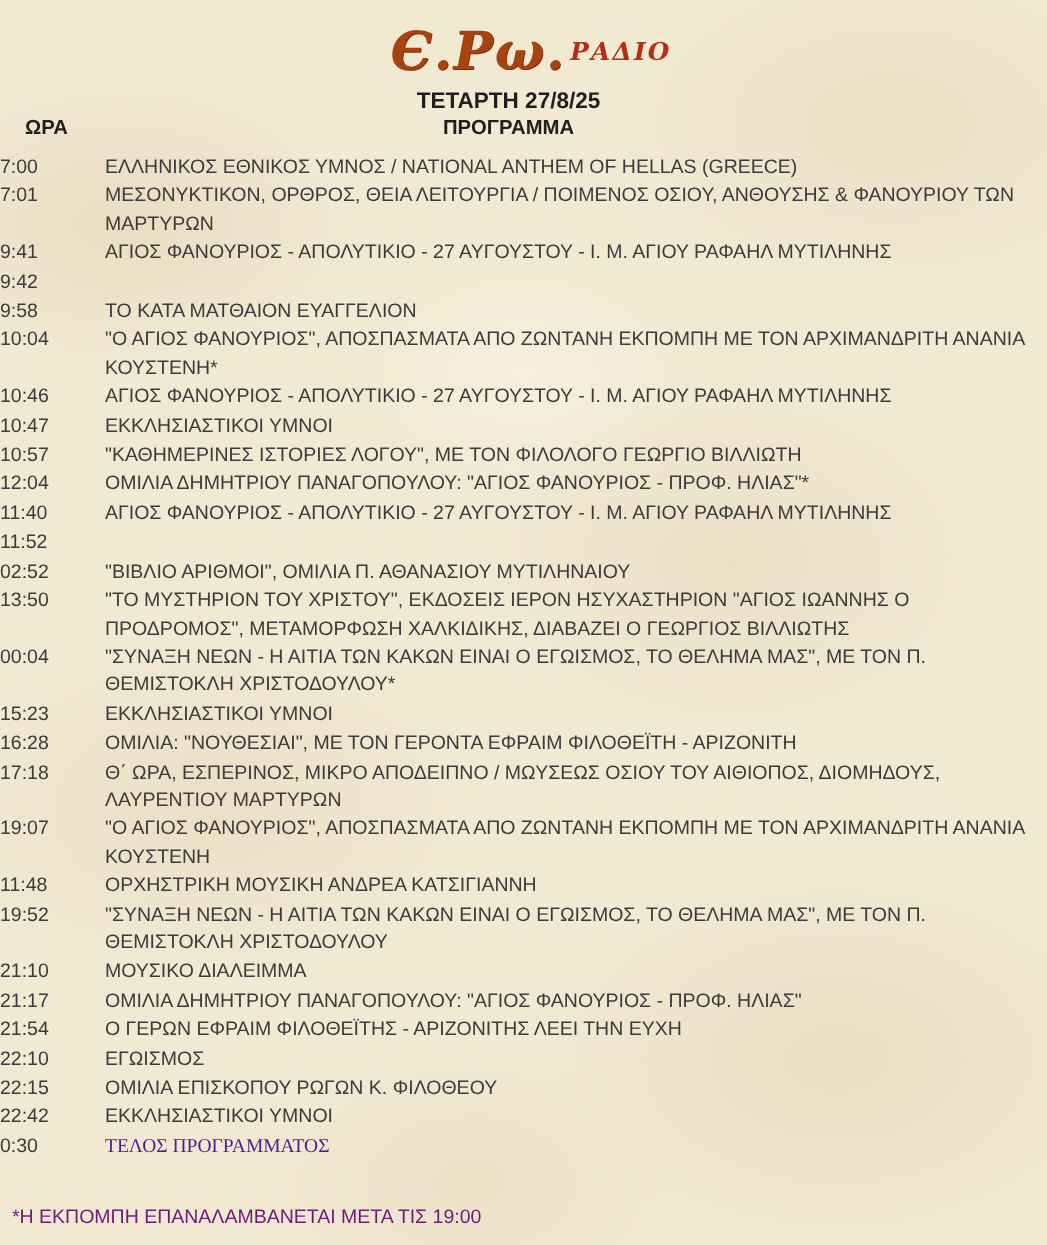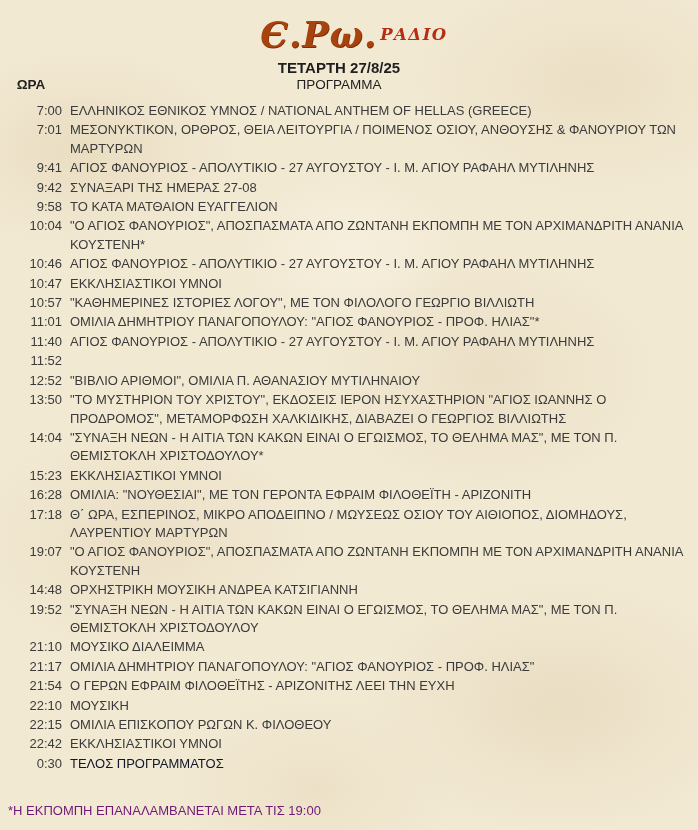--- a/index.html
+++ b/index.html
@@ -89,52 +89,53 @@
     font-weight: bold;
     font-size: 13.5px;
     color: #1f1f1f;
   }
 
   .cols-header .prog-h {
     position: absolute;
     left: 0;
     right: 20px;
     text-align: center;
-    font-weight: normal;
+    font-weight: bold;
     font-size: 13.5px;
     color: #1f1f1f;
   }
 
   
   .rows {
     margin-top: 6px;
   }
 
   .row {
     display: flex;
     align-items: flex-start;
     margin-bottom: 1px;
     font-size: 13px;
     line-height: 18.4px;
   }
 
   .row .time {
     width: 62px;
     flex: 0 0 62px;
-    text-align: right;
+    text-align: left;
     white-space: nowrap;
   }
 
   .row .program {
     margin-left: 8px;
     max-width: 614px;
   }
 
   .row.red .program {
-    color: #0f172a;
+    color: #4c1d95;
+    font-family: Liberation Serif, serif;
   }
 
   
   .footer-note {
     position: absolute;
     left: 8px;
     bottom: 12px;
     font-size: 13px;
     color: #701a75;
   }
@@ -166,21 +167,20 @@
       <div class="row">
         <div class="time">7:01</div>
         <div class="program">ΜΕΣΟΝΥΚΤΙΚΟΝ, ΟΡΘΡΟΣ, ΘΕΙΑ ΛΕΙΤΟΥΡΓΙΑ / ΠΟΙΜΕΝΟΣ ΟΣΙΟΥ, ΑΝΘΟΥΣΗΣ &amp; ΦΑΝΟΥΡΙΟΥ ΤΩΝ ΜΑΡΤΥΡΩΝ</div>
       </div>
       <div class="row">
         <div class="time">9:41</div>
         <div class="program">ΑΓΙΟΣ ΦΑΝΟΥΡΙΟΣ - ΑΠΟΛΥΤΙΚΙΟ - 27  ΑΥΓΟΥΣΤΟΥ - Ι. Μ. ΑΓΙΟΥ ΡΑΦΑΗΛ ΜΥΤΙΛΗΝΗΣ</div>
       </div>
       <div class="row">
         <div class="time">9:42</div>
-        <div class="program">ΣΥΝΑΞΑΡΙ ΤΗΣ ΗΜΕΡΑΣ 27-08</div>
       </div>
       <div class="row">
         <div class="time">9:58</div>
         <div class="program">ΤΟ ΚΑΤΑ ΜΑΤΘΑΙΟΝ ΕΥΑΓΓΕΛΙΟΝ</div>
       </div>
       <div class="row">
         <div class="time">10:04</div>
         <div class="program">"Ο ΑΓΙΟΣ ΦΑΝΟΥΡΙΟΣ", ΑΠΟΣΠΑΣΜΑΤΑ ΑΠΟ ΖΩΝΤΑΝΗ ΕΚΠΟΜΠΗ ΜΕ ΤΟΝ ΑΡΧΙΜΑΝΔΡΙΤΗ ΑΝΑΝΙΑ ΚΟΥΣΤΕΝΗ*</div>
       </div>
       <div class="row">
@@ -189,81 +189,81 @@
       </div>
       <div class="row">
         <div class="time">10:47</div>
         <div class="program">ΕΚΚΛΗΣΙΑΣΤΙΚΟΙ ΥΜΝΟΙ</div>
       </div>
       <div class="row">
         <div class="time">10:57</div>
         <div class="program">"ΚΑΘΗΜΕΡΙΝΕΣ ΙΣΤΟΡΙΕΣ ΛΟΓΟΥ", ΜΕ ΤΟΝ ΦΙΛΟΛΟΓΟ ΓΕΩΡΓΙΟ ΒΙΛΛΙΩΤΗ</div>
       </div>
       <div class="row">
-        <div class="time">11:01</div>
+        <div class="time">12:04</div>
         <div class="program">ΟΜΙΛΙΑ ΔΗΜΗΤΡΙΟΥ ΠΑΝΑΓΟΠΟΥΛΟΥ: "ΑΓΙΟΣ ΦΑΝΟΥΡΙΟΣ - ΠΡΟΦ. ΗΛΙΑΣ"*</div>
       </div>
       <div class="row">
         <div class="time">11:40</div>
         <div class="program">ΑΓΙΟΣ ΦΑΝΟΥΡΙΟΣ - ΑΠΟΛΥΤΙΚΙΟ - 27  ΑΥΓΟΥΣΤΟΥ - Ι. Μ. ΑΓΙΟΥ ΡΑΦΑΗΛ ΜΥΤΙΛΗΝΗΣ</div>
       </div>
       <div class="row">
         <div class="time">11:52</div>
       </div>
       <div class="row">
-        <div class="time">12:52</div>
+        <div class="time">02:52</div>
         <div class="program">"ΒΙΒΛΙΟ ΑΡΙΘΜΟΙ", ΟΜΙΛΙΑ Π. ΑΘΑΝΑΣΙΟΥ ΜΥΤΙΛΗΝΑΙΟΥ</div>
       </div>
       <div class="row">
         <div class="time">13:50</div>
         <div class="program">"ΤΟ ΜΥΣΤΗΡΙΟΝ ΤΟΥ ΧΡΙΣΤΟΥ", ΕΚΔΟΣΕΙΣ ΙΕΡΟΝ ΗΣΥΧΑΣΤΗΡΙΟΝ "ΑΓΙΟΣ ΙΩΑΝΝΗΣ Ο ΠΡΟΔΡΟΜΟΣ", ΜΕΤΑΜΟΡΦΩΣΗ ΧΑΛΚΙΔΙΚΗΣ, ΔΙΑΒΑΖΕΙ Ο ΓΕΩΡΓΙΟΣ ΒΙΛΛΙΩΤΗΣ</div>
       </div>
       <div class="row">
-        <div class="time">14:04</div>
+        <div class="time">00:04</div>
         <div class="program">"ΣΥΝΑΞΗ ΝΕΩΝ - Η ΑΙΤΙΑ ΤΩΝ ΚΑΚΩΝ ΕΙΝΑΙ Ο ΕΓΩΙΣΜΟΣ, ΤΟ ΘΕΛΗΜΑ ΜΑΣ", ΜΕ ΤΟΝ Π. ΘΕΜΙΣΤΟΚΛΗ ΧΡΙΣΤΟΔΟΥΛΟΥ*</div>
       </div>
       <div class="row">
         <div class="time">15:23</div>
         <div class="program">ΕΚΚΛΗΣΙΑΣΤΙΚΟΙ ΥΜΝΟΙ</div>
       </div>
       <div class="row">
         <div class="time">16:28</div>
         <div class="program">ΟΜΙΛΙΑ: "ΝΟΥΘΕΣΙΑΙ", ΜΕ ΤΟΝ ΓΕΡΟΝΤΑ ΕΦΡΑΙΜ ΦΙΛΟΘΕΪΤΗ - ΑΡΙΖΟΝΙΤΗ</div>
       </div>
       <div class="row">
         <div class="time">17:18</div>
         <div class="program">Θ΄ ΩΡΑ, ΕΣΠΕΡΙΝΟΣ, ΜΙΚΡΟ ΑΠΟΔΕΙΠΝΟ / ΜΩΥΣΕΩΣ ΟΣΙΟΥ ΤΟΥ ΑΙΘΙΟΠΟΣ, ΔΙΟΜΗΔΟΥΣ, ΛΑΥΡΕΝΤΙΟΥ ΜΑΡΤΥΡΩΝ</div>
       </div>
       <div class="row">
         <div class="time">19:07</div>
         <div class="program">"Ο ΑΓΙΟΣ ΦΑΝΟΥΡΙΟΣ", ΑΠΟΣΠΑΣΜΑΤΑ ΑΠΟ ΖΩΝΤΑΝΗ ΕΚΠΟΜΠΗ ΜΕ ΤΟΝ ΑΡΧΙΜΑΝΔΡΙΤΗ ΑΝΑΝΙΑ ΚΟΥΣΤΕΝΗ</div>
       </div>
       <div class="row">
-        <div class="time">14:48</div>
+        <div class="time">11:48</div>
         <div class="program">ΟΡΧΗΣΤΡΙΚΗ ΜΟΥΣΙΚΗ ΑΝΔΡΕΑ ΚΑΤΣΙΓΙΑΝΝΗ</div>
       </div>
       <div class="row">
         <div class="time">19:52</div>
         <div class="program">"ΣΥΝΑΞΗ ΝΕΩΝ - Η ΑΙΤΙΑ ΤΩΝ ΚΑΚΩΝ ΕΙΝΑΙ Ο ΕΓΩΙΣΜΟΣ, ΤΟ ΘΕΛΗΜΑ ΜΑΣ", ΜΕ ΤΟΝ Π. ΘΕΜΙΣΤΟΚΛΗ ΧΡΙΣΤΟΔΟΥΛΟΥ</div>
       </div>
       <div class="row">
         <div class="time">21:10</div>
         <div class="program">ΜΟΥΣΙΚΟ ΔΙΑΛΕΙΜΜΑ</div>
       </div>
       <div class="row">
         <div class="time">21:17</div>
         <div class="program">ΟΜΙΛΙΑ ΔΗΜΗΤΡΙΟΥ ΠΑΝΑΓΟΠΟΥΛΟΥ: "ΑΓΙΟΣ ΦΑΝΟΥΡΙΟΣ - ΠΡΟΦ. ΗΛΙΑΣ"</div>
       </div>
       <div class="row">
         <div class="time">21:54</div>
         <div class="program">Ο ΓΕΡΩΝ ΕΦΡΑΙΜ ΦΙΛΟΘΕΪΤΗΣ - ΑΡΙΖΟΝΙΤΗΣ ΛΕΕΙ ΤΗΝ ΕΥΧΗ</div>
       </div>
       <div class="row">
         <div class="time">22:10</div>
-        <div class="program">ΜΟΥΣΙΚΗ</div>
+        <div class="program">ΕΓΩΙΣΜΟΣ</div>
       </div>
       <div class="row">
         <div class="time">22:15</div>
         <div class="program">ΟΜΙΛΙΑ ΕΠΙΣΚΟΠΟΥ ΡΩΓΩΝ Κ. ΦΙΛΟΘΕΟΥ</div>
       </div>
       <div class="row">
         <div class="time">22:42</div>
         <div class="program">ΕΚΚΛΗΣΙΑΣΤΙΚΟΙ ΥΜΝΟΙ</div>
       </div>
       <div class="row red">

